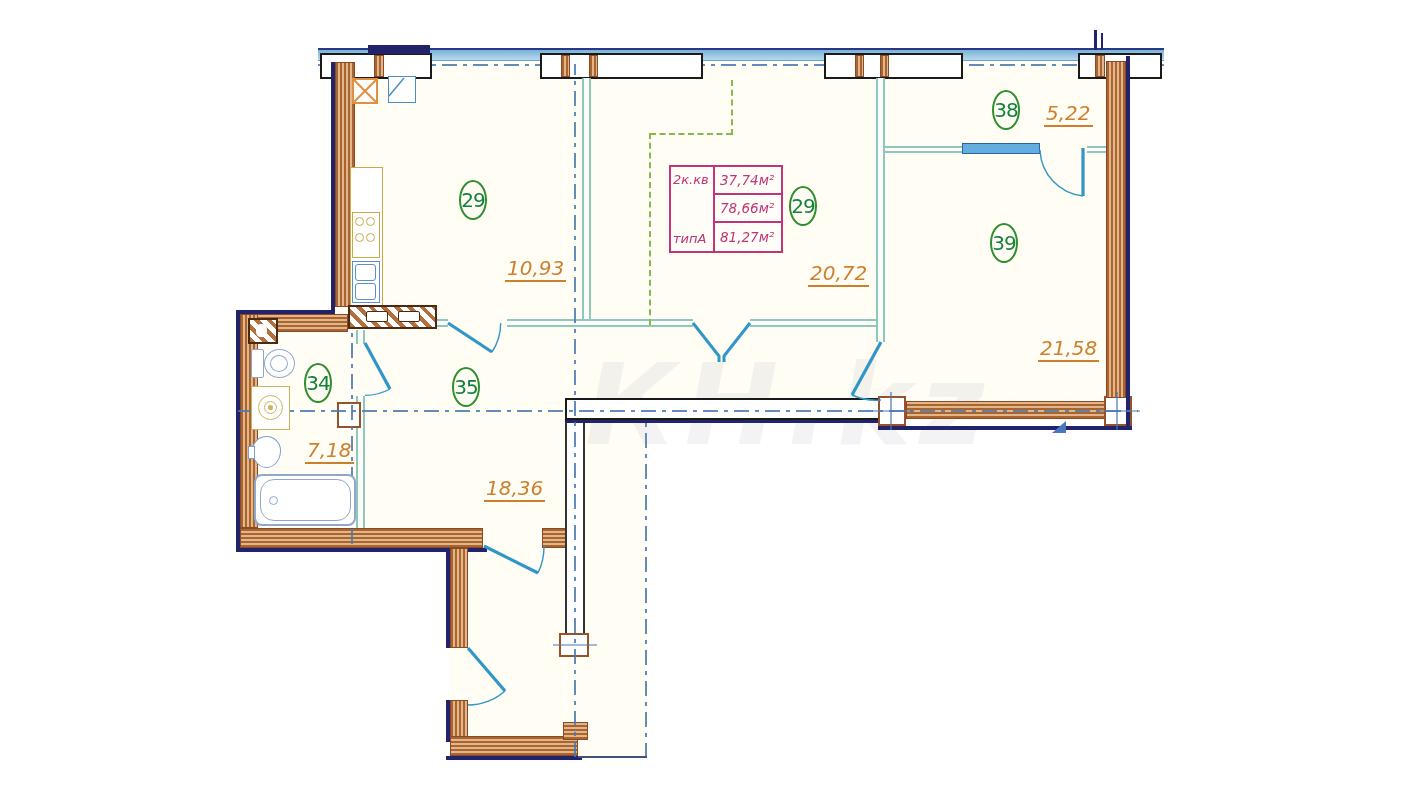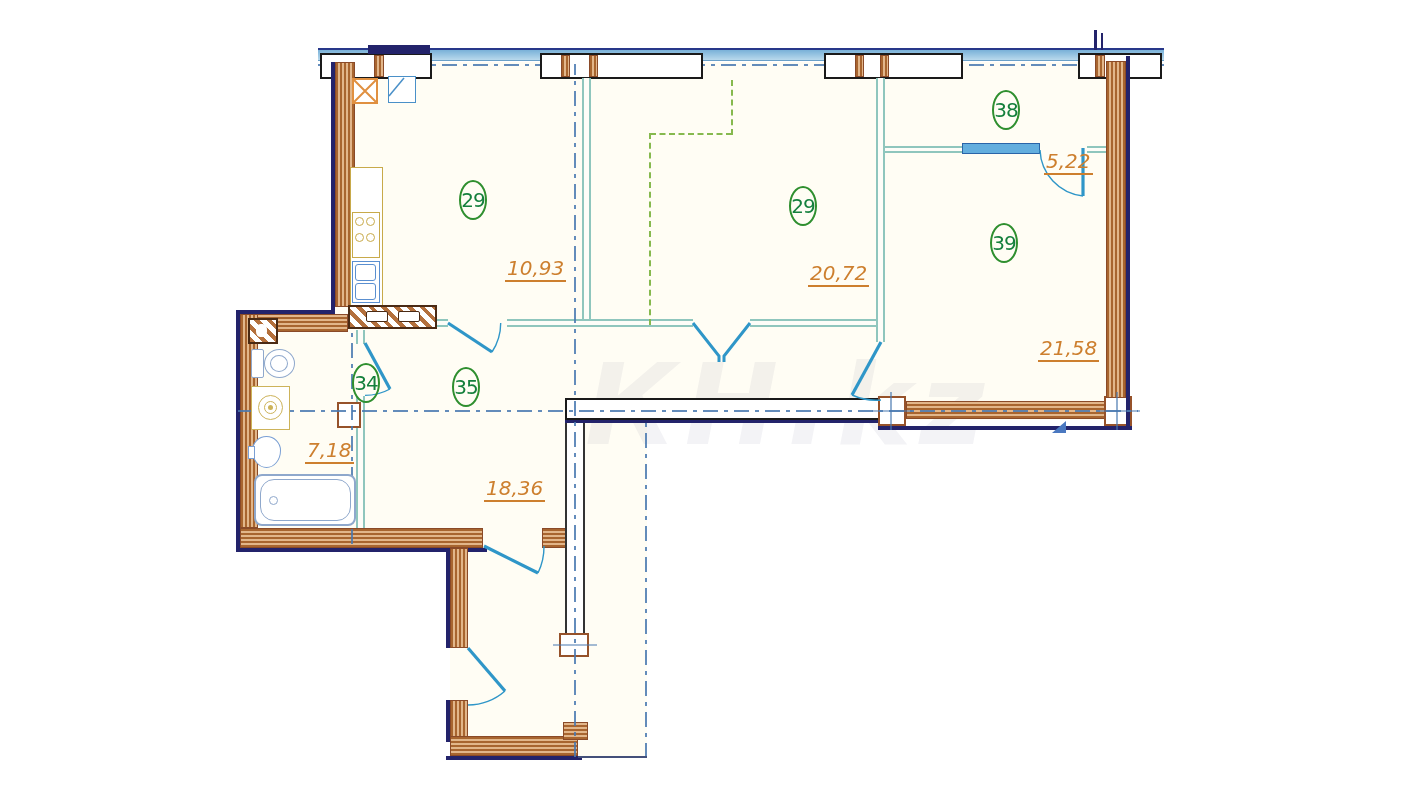--- a/index.html
+++ b/index.html
@@ -165,28 +165,39 @@
     <path d="M468,648 L505,691" stroke="#2f96c8" stroke-width="3.2" fill="none"></path>
     <path d="M505,691 A57,57 0 0 1 468,705" stroke="#2f96c8" stroke-width="1.4" fill="none"></path>
 
     <path d="M872,411 L912,411 M891,392 L891,430" stroke="#4878b0" stroke-width="1.2" fill="none"></path>
     <path d="M1100,411 L1140,411 M1117,392 L1117,430" stroke="#4878b0" stroke-width="1.2" fill="none"></path>
     <path d="M553,645 L597,645" stroke="#4878b0" stroke-width="1.2" fill="none"></path>
 
     <path d="M1052,433 L1066,421 L1066,433 Z" fill="#4a78c0"></path>
   </svg>
 
+  <div class="abs info-table" style="left:669px;top:165px;">
+    <div class="info-left">
+      <span>2к.кв</span>
+      <span>типА</span>
+    </div>
+    <div class="info-right">
+      <div class="info-cell">37,74м²</div>
+      <div class="info-cell">78,66м²</div>
+      <div class="info-cell">81,27м²</div>
+    </div>
+  </div>
 
   <div class="abs room-circle" style="left:459px;top:180px;">29</div>
   <div class="abs room-circle" style="left:789px;top:186px;">29</div>
   <div class="abs room-circle" style="left:992px;top:90px;">38</div>
   <div class="abs room-circle" style="left:990px;top:223px;">39</div>
-  <div class="abs room-circle" style="left:304px;top:363px;margin-left:48px;">34</div>
+  <div class="abs room-circle" style="left:304px;top:363px;">34</div>
   <div class="abs room-circle" style="left:452px;top:367px;">35</div>
 
   <div class="abs area-label" style="left:505px;top:258px;">10,93</div>
   <div class="abs area-label" style="left:808px;top:263px;">20,72</div>
-  <div class="abs area-label" style="left:1044px;top:103px;margin-top:48px;">5,22</div>
+  <div class="abs area-label" style="left:1044px;top:103px;">5,22</div>
   <div class="abs area-label" style="left:1038px;top:338px;">21,58</div>
   <div class="abs area-label" style="left:305px;top:440px;">7,18</div>
   <div class="abs area-label" style="left:484px;top:478px;">18,36</div>
 
 </div>
 
 </body></html>

